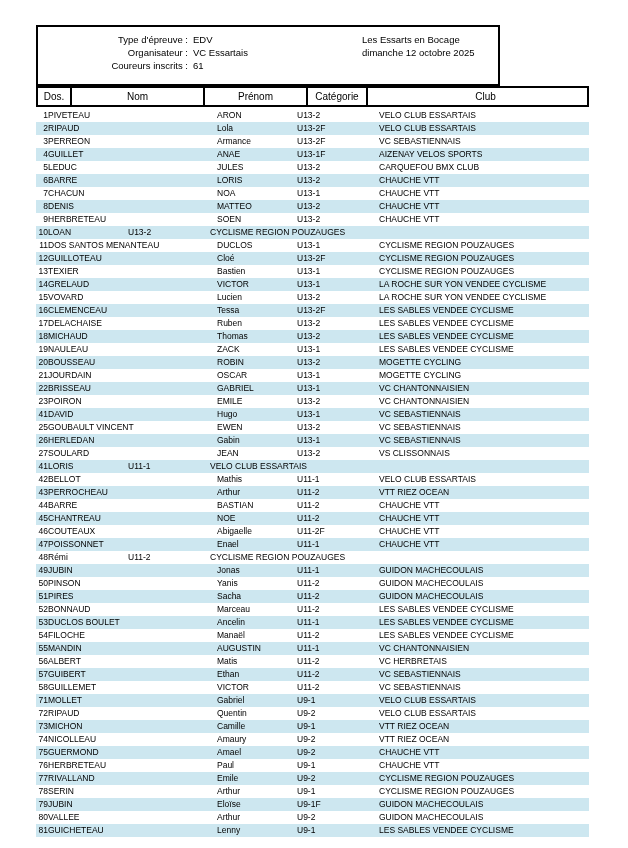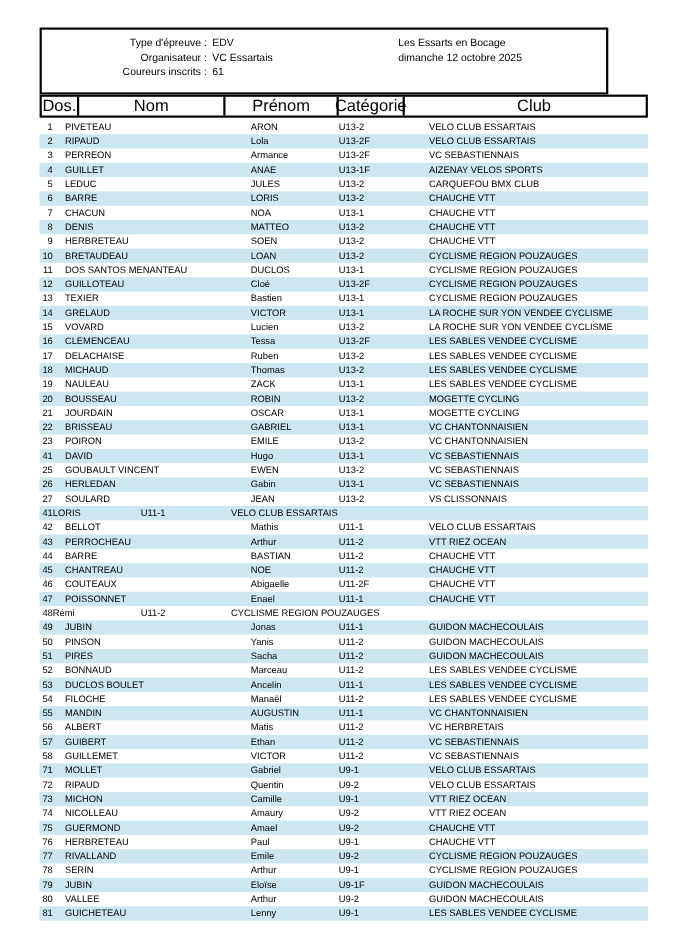--- a/index.html
+++ b/index.html
@@ -3,53 +3,53 @@
 <meta charset="utf-8">
 <style>
   html,body { margin:0; padding:0; background:#ffffff; }
   .page {
     position:relative; width:628px; height:848px; background:#fff;
     font-family:"Liberation Sans", sans-serif; color:#000;
     overflow:hidden;
   }
   
   .infobox {
-    position:absolute; left:36px; top:25px; width:517px; height:61px;
+    position:absolute; left:36px; top:25px; width:464px; height:61px;
     border:2px solid #000; box-sizing:border-box; background:#fff;
   }
   .info-left { position:absolute; top:6px; left:0; }
   .info-line { display:flex; font-size:9.5px; line-height:13px; }
   .info-label { width:150px; text-align:right; }
   .info-value { margin-left:5px; }
   .info-right { position:absolute; top:6px; left:324px; font-size:9.5px; line-height:13px; }
 
   
   .thead {
     position:absolute; left:36px; top:86px; width:553px; height:21px;
     border:2px solid #000; box-sizing:border-box; display:flex;
-    font-size:15px; background:#fff;
+    font-size:10px; background:#fff;
   }
   .th {
     box-sizing:border-box; height:100%; border-right:2px solid #000;
     display:flex; align-items:center; justify-content:center; white-space:nowrap;
   }
   .th:last-child { border-right:none; }
   .th-dos { width:34px; }
   .th-nom { width:133px; }
   .th-prenom { width:103px; }
   .th-cat { width:60px; }
   .th-club { flex:1;margin-left:16px; }
 
   
   .tbody { position:absolute; left:36px; top:109px; width:553px; font-size:8.5px; }
   .tr { display:flex; height:13px; line-height:13px; }
   .tr.alt { background:var(--row-alt, #cde7f0); }
   .td { white-space:nowrap; }
   .td0 { width:12px; text-align:right; }
-  .td1 { width:169px; margin-left:11px; }
+  .td1 { width:169px; }
   .td2 { width:80px; }
   .td3 { width:60px; text-align:left; }
   .td4 { flex:1; padding-left:22px; }
 </style>
 </head>
 <body>
 
 <div class="page">
 
   <div class="infobox">
@@ -140,21 +140,20 @@
       </div>
       <div class="tr">
         <div class="td td0">9</div>
         <div class="td td1">HERBRETEAU</div>
         <div class="td td2">SOEN</div>
         <div class="td td3">U13-2</div>
         <div class="td td4">CHAUCHE VTT</div>
       </div>
       <div class="tr alt">
         <div class="td td0">10</div>
-        <div class="td td1">BRETAUDEAU</div>
         <div class="td td2">LOAN</div>
         <div class="td td3">U13-2</div>
         <div class="td td4">CYCLISME REGION POUZAUGES</div>
       </div>
       <div class="tr">
         <div class="td td0">11</div>
         <div class="td td1">DOS SANTOS MENANTEAU</div>
         <div class="td td2">DUCLOS</div>
         <div class="td td3">U13-1</div>
         <div class="td td4">CYCLISME REGION POUZAUGES</div>

